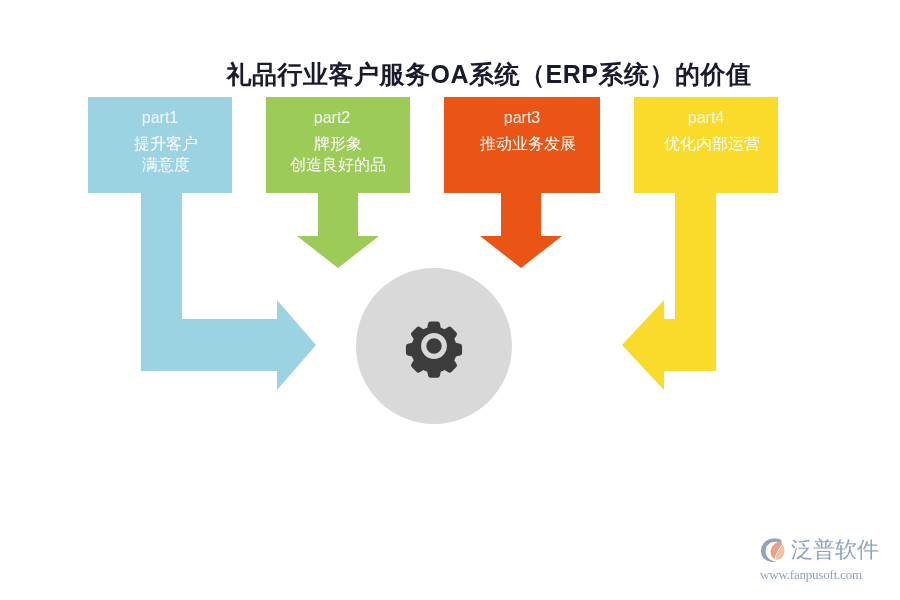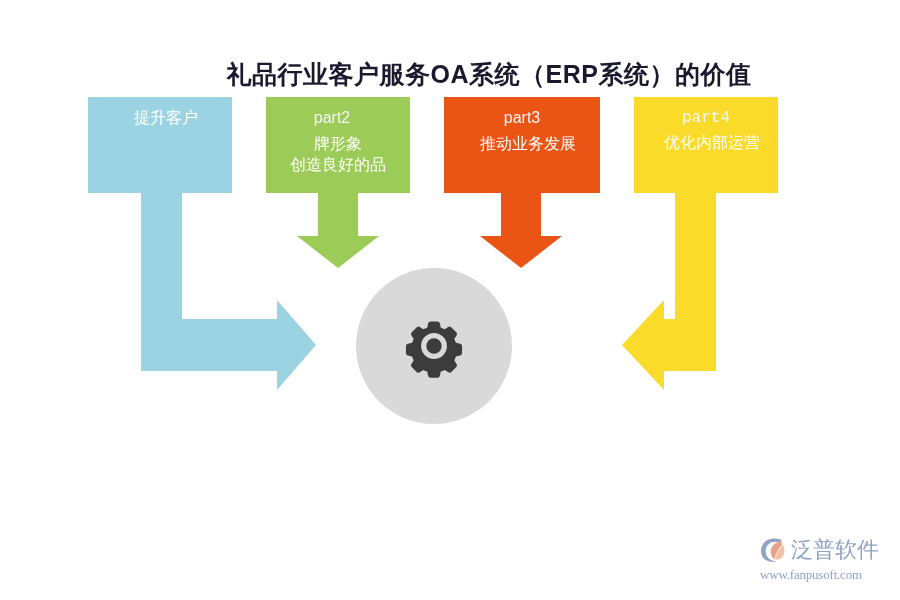--- a/index.html
+++ b/index.html
@@ -69,21 +69,21 @@
   .card-label {
     font-size: 16px;
     font-weight: normal;
     color: #ffffff;
     padding-left: 12px;
   }
 
   .card1 { left: 88px;  top: 108px; width: 144px; }
   .card2 { left: 266px; top: 108px; width: 132px; }
   .card3 { left: 444px; top: 108px; width: 156px; }
-  .card4 { left: 634px; top: 108px; width: 144px; font-family: Liberation Mono, monospace; }
+  .card4 { left: 634px; top: 108px; width: 144px; }
 
   
   .logo {
     position: absolute;
     left: 758px;
     top: 534px;
     width: 136px;
     height: 54px;
   }
   .logo-row {
@@ -174,21 +174,23 @@
                    a13.6,13.6 0 0 1 2.74,-1.14 l0.62,-2.92
                    a1.8,1.8 0 0 1 1.76,-1.42 Z
                    M0,-9.1 a9.1,9.1 0 1 0 0,18.2 a9.1,9.1 0 0 0 0,-18.2 Z
                    M0,-5.4 a5.4,5.4 0 1 1 0,10.8 a5.4,5.4 0 0 1 0,-10.8 Z" fill-rule="evenodd"></path>
         </g>
       </g>
     </svg>
   </div>
 
   <div class="card-text card1">
+    <div class="card-part">part1</div>
     <div class="card-label">提升客户</div>
+    <div class="card-label">满意度</div>
   </div>
 
   <div class="card-text card2">
     <div class="card-part">part2</div>
     <div class="card-label">牌形象</div>
     <div class="card-label">创造良好的品</div>
   </div>
 
   <div class="card-text card3">
     <div class="card-part">part3</div>

